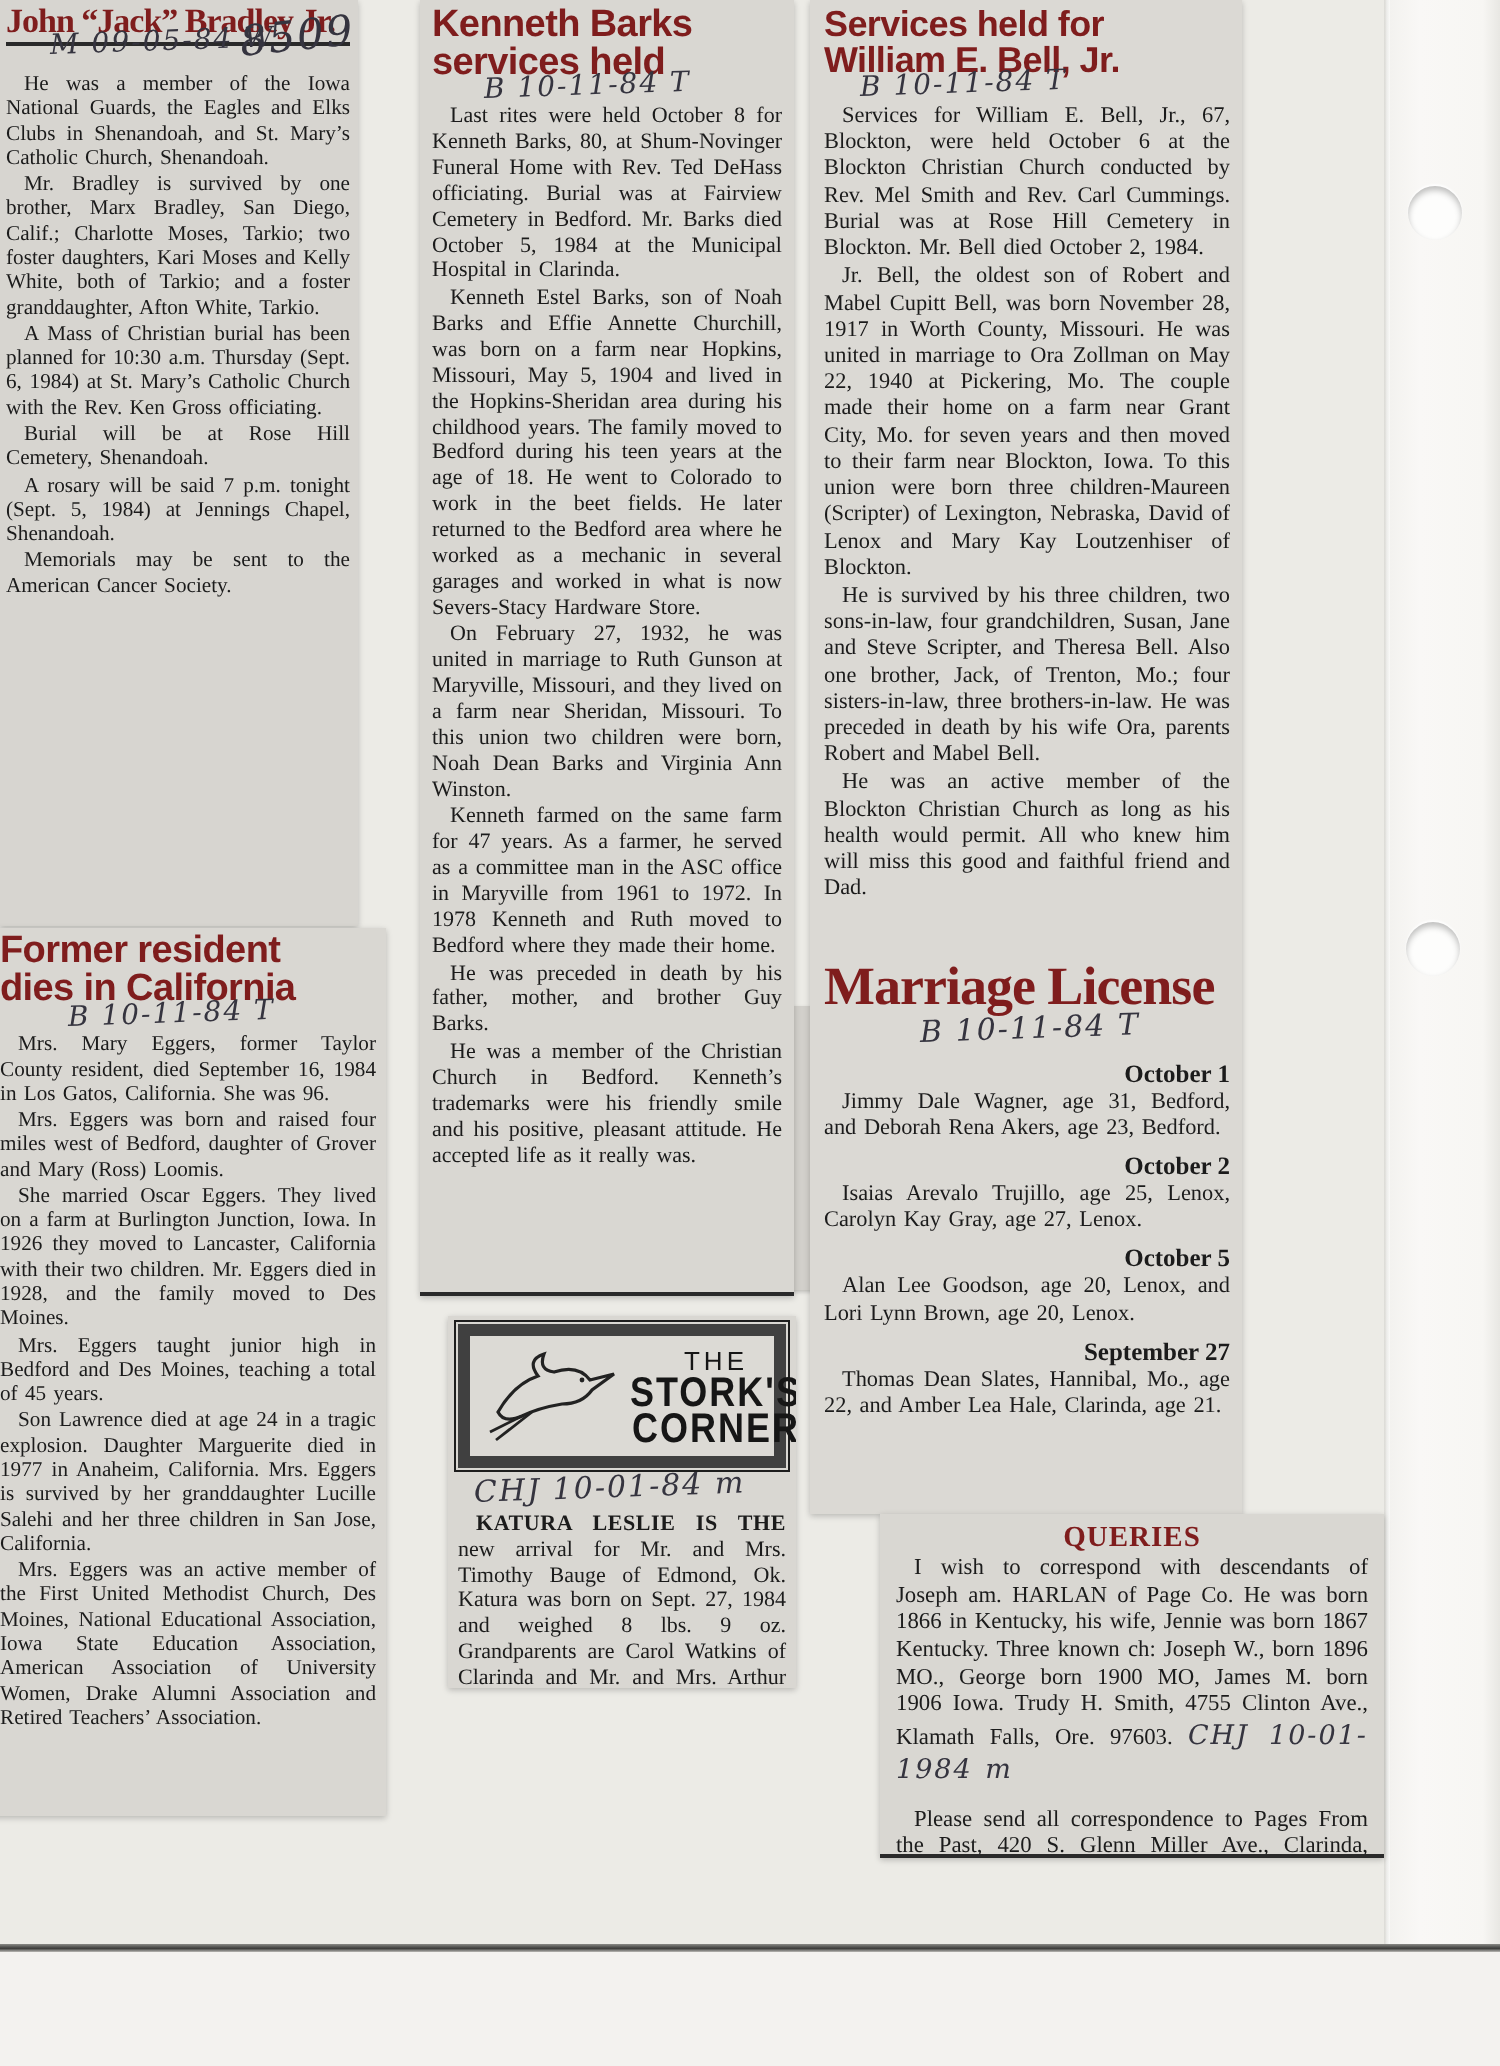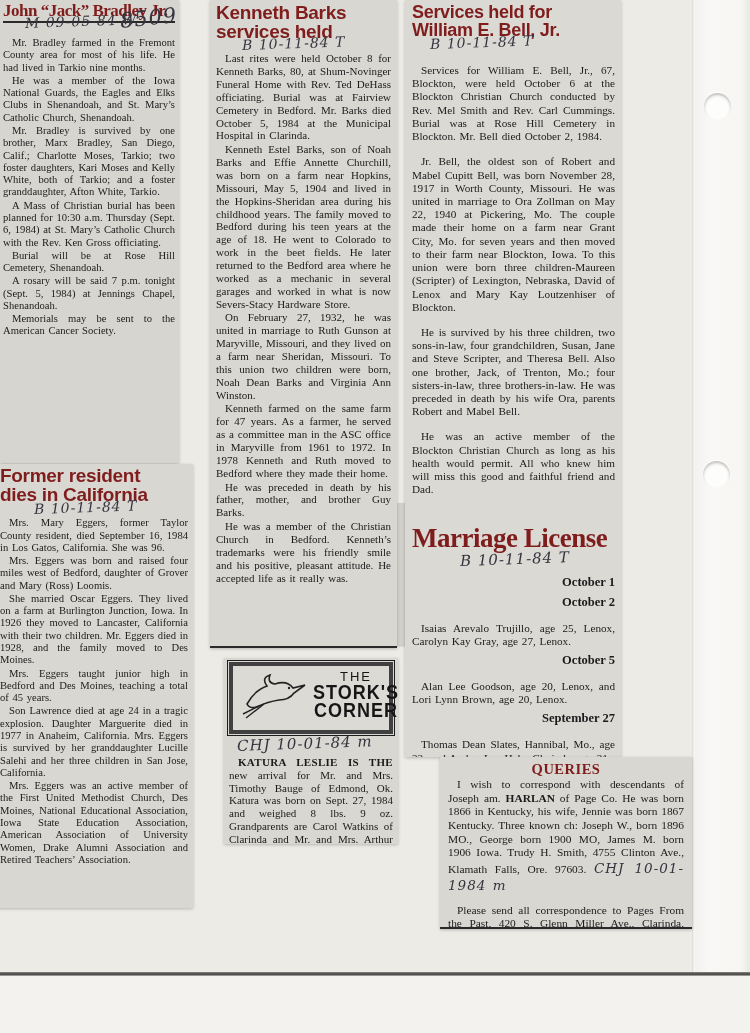--- a/index.html
+++ b/index.html
@@ -64,53 +64,53 @@
   #clip-eggers h1{font-size:19px;line-height:0.98;}
   #clip-eggers .hw{display:block;margin:-3px 0 0 34px;}
   
   #clip-barks{left:210px;top:0;width:187px;height:648px;padding:4px 6px 0 6px;box-sizing:border-box;border-bottom:2px solid #2a2a2a;}
   #clip-barks h1{font-size:19px;line-height:0.98;}
   #clip-barks .hw{display:block;margin:-4px 0 -1px 26px;}
   #clip-barks p{font-size:11px;line-height:1.17;}
   
   #clip-stork{left:224px;top:658px;width:174px;height:186px;padding:4px 5px;box-sizing:border-box;}
   .stork-box{
-    border:4px solid #404040;outline:1px solid #1d1d1d;outline-offset:1px;
-    display:flex;align-items:flex-start;gap:4px;padding:4px 4px;height:72px;box-sizing:border-box;
+    border:6px solid #404040;outline:1px solid #1d1d1d;outline-offset:1px;
+    display:flex;align-items:center;gap:4px;padding:4px 4px;height:72px;box-sizing:border-box;
     background:#dcdad5;
   }
   .stork-art{flex:0 0 72px;}
   .stork-words{flex:1;text-align:center;font-family:"Liberation Sans",sans-serif;color:#161616;line-height:1.0;}
   .stork-words .l1{font-size:13px;letter-spacing:2px;}
   .stork-words .l2,.stork-words .l3{font-size:18px;letter-spacing:1px;font-weight:bold;transform:scaleY(1.15);}
   #clip-stork .hw{display:block;margin:3px 0 0 8px;font-size:15px;}
   #clip-stork p{font-size:11px;margin-top:1px;}
   #clip-stork .lead{font-weight:bold;letter-spacing:0.3px;}
   
   #clip-right{left:405px;top:0;width:216px;height:757px;padding:3px 6px 0 7px;box-sizing:border-box;background:#dbd9d4;}
   #clip-right h1{font-size:18px;line-height:1.0;}
   #clip-right .hw{display:block;margin:-3px 0 0 18px;}
-  #clip-right p{font-size:11.2px;line-height:1.18;margin-top:12px;}
+  #clip-right p{font-size:11.2px;line-height:1.18;}
   .marriage-head{font-size:27px;margin-top:26px;letter-spacing:-0.5px;}
   .marriage-hw{margin:-2px 0 0 48px !important;font-size:15px;}
   .entry-date{
     font-family:"Liberation Serif",serif;font-weight:bold;font-size:12.5px;
     text-align:right;margin-top:5px;
   }
   .entry-date.sep{}
   
   #clip-queries{left:440px;top:757px;width:252px;height:172px;padding:4px 8px 0 8px;box-sizing:border-box;border-bottom:2px solid #2a2a2a;}
   #clip-queries h1{font-size:14.5px;text-align:center;letter-spacing:0.5px;}
   #clip-queries p{font-size:11.4px;line-height:1.2;}
   #clip-queries .footer-p{margin-top:10px;}
   .hw-inline{
     font-family:"DejaVu Serif",serif;font-style:italic;color:#35343f;
     font-size:13.5px;letter-spacing:1px;
   }
-  .bold-name{font-weight:bold;margin-top:26px;}
+  .bold-name{font-weight:normal;margin-top:26px;}
   
   .fragment{
     position:absolute;left:392px;top:503px;width:15px;height:142px;
     background:#d2d0cb;box-shadow:0 1px 2px rgba(0,0,0,0.2);
   }
 </style>
 </head>
 <body>
 
 <div class="page">
@@ -122,21 +122,20 @@
   <div class="bottom-edge"></div>
   <div class="page-under"></div>
   <div class="fragment"></div>
 
   <article class="clip" id="clip-bradley">
     <h1 class="head-serif">John “Jack” Bradley Jr.</h1>
     <div class="hw-row">
       <span class="hw hw-date">M 09-05-84 W</span>
       <span class="hw hw-num">8509</span>
     </div>
-    <p>Mr. Bradley farmed in the Fremont County area for most of his life. He had lived in Tarkio nine months.</p>
     <p>He was a member of the Iowa National Guards, the Eagles and Elks Clubs in Shenandoah, and St. Mary’s Catholic Church, Shenandoah.</p>
     <p>Mr. Bradley is survived by one brother, Marx Bradley, San Diego, Calif.; Charlotte Moses, Tarkio; two foster daughters, Kari Moses and Kelly White, both of Tarkio; and a foster granddaughter, Afton White, Tarkio.</p>
     <p>A Mass of Christian burial has been planned for 10:30 a.m. Thursday (Sept. 6, 1984) at St. Mary’s Catholic Church with the Rev. Ken Gross officiating.</p>
     <p>Burial will be at Rose Hill Cemetery, Shenandoah.</p>
     <p>A rosary will be said 7 p.m. tonight (Sept. 5, 1984) at Jennings Chapel, Shenandoah.</p>
     <p>Memorials may be sent to the American Cancer Society.</p>
   </article>
 
   <article class="clip" id="clip-eggers">
     <h1 class="head-sans">
@@ -191,20 +190,21 @@
     <span class="hw">B 10-11-84 T</span>
     <p>Services for William E. Bell, Jr., 67, Blockton, were held October 6 at the Blockton Christian Church conducted by Rev. Mel Smith and Rev. Carl Cummings. Burial was at Rose Hill Cemetery in Blockton. Mr. Bell died October 2, 1984.</p>
     <p>Jr. Bell, the oldest son of Robert and Mabel Cupitt Bell, was born November 28, 1917 in Worth County, Missouri. He was united in marriage to Ora Zollman on May 22, 1940 at Pickering, Mo. The couple made their home on a farm near Grant City, Mo. for seven years and then moved to their farm near Blockton, Iowa. To this union were born three children-Maureen (Scripter) of Lexington, Nebraska, David of Lenox and Mary Kay Loutzenhiser of Blockton.</p>
     <p>He is survived by his three children, two sons-in-law, four grandchildren, Susan, Jane and Steve Scripter, and Theresa Bell. Also one brother, Jack, of Trenton, Mo.; four sisters-in-law, three brothers-in-law. He was preceded in death by his wife Ora, parents Robert and Mabel Bell.</p>
     <p>He was an active member of the Blockton Christian Church as long as his health would permit. All who knew him will miss this good and faithful friend and Dad.</p>
 
     <h2 class="head-serif marriage-head">Marriage License</h2>
     <span class="hw marriage-hw">B 10-11-84 T</span>
 
     <div class="entry-date">October 1</div>
+    <p>Jimmy Dale Wagner, age 31, Bedford, and Deborah Rena Akers, age 23, Bedford.</p>
     <div class="entry-date">October 2</div>
     <p>Isaias Arevalo Trujillo, age 25, Lenox, Carolyn Kay Gray, age 27, Lenox.</p>
     <div class="entry-date">October 5</div>
     <p>Alan Lee Goodson, age 20, Lenox, and Lori Lynn Brown, age 20, Lenox.</p>
     <div class="entry-date sep">September 27</div>
     <p>Thomas Dean Slates, Hannibal, Mo., age 22, and Amber Lea Hale, Clarinda, age 21.</p>
   </article>
 
   <article class="clip" id="clip-queries">
     <h1 class="head-serif">QUERIES</h1>

